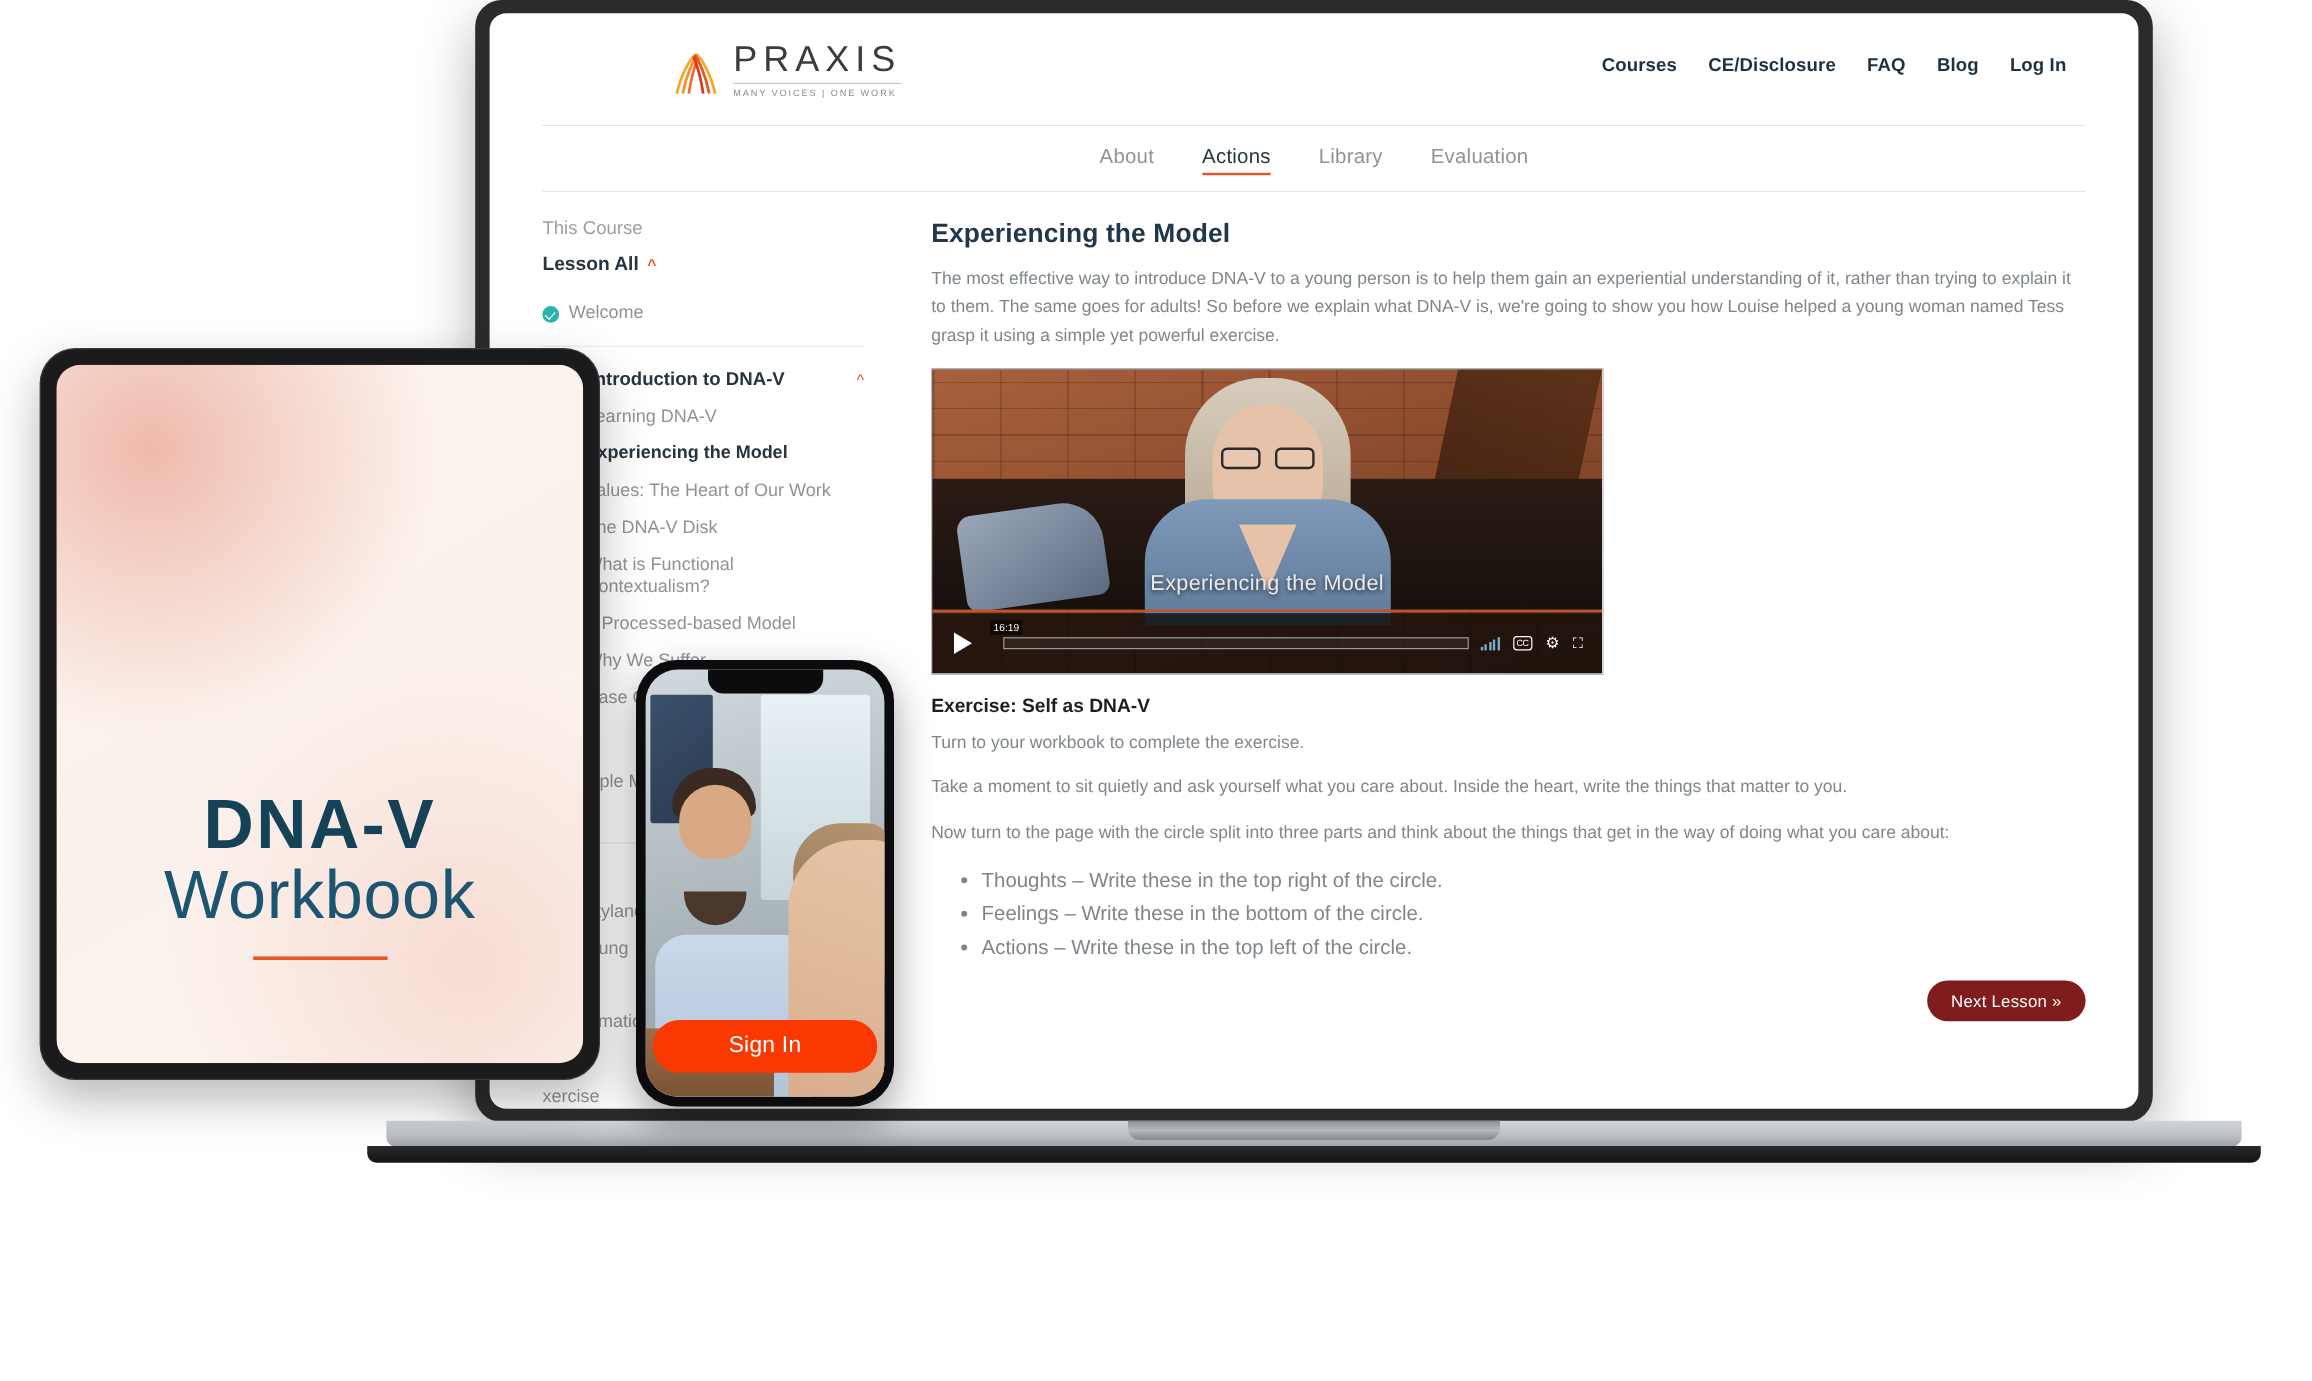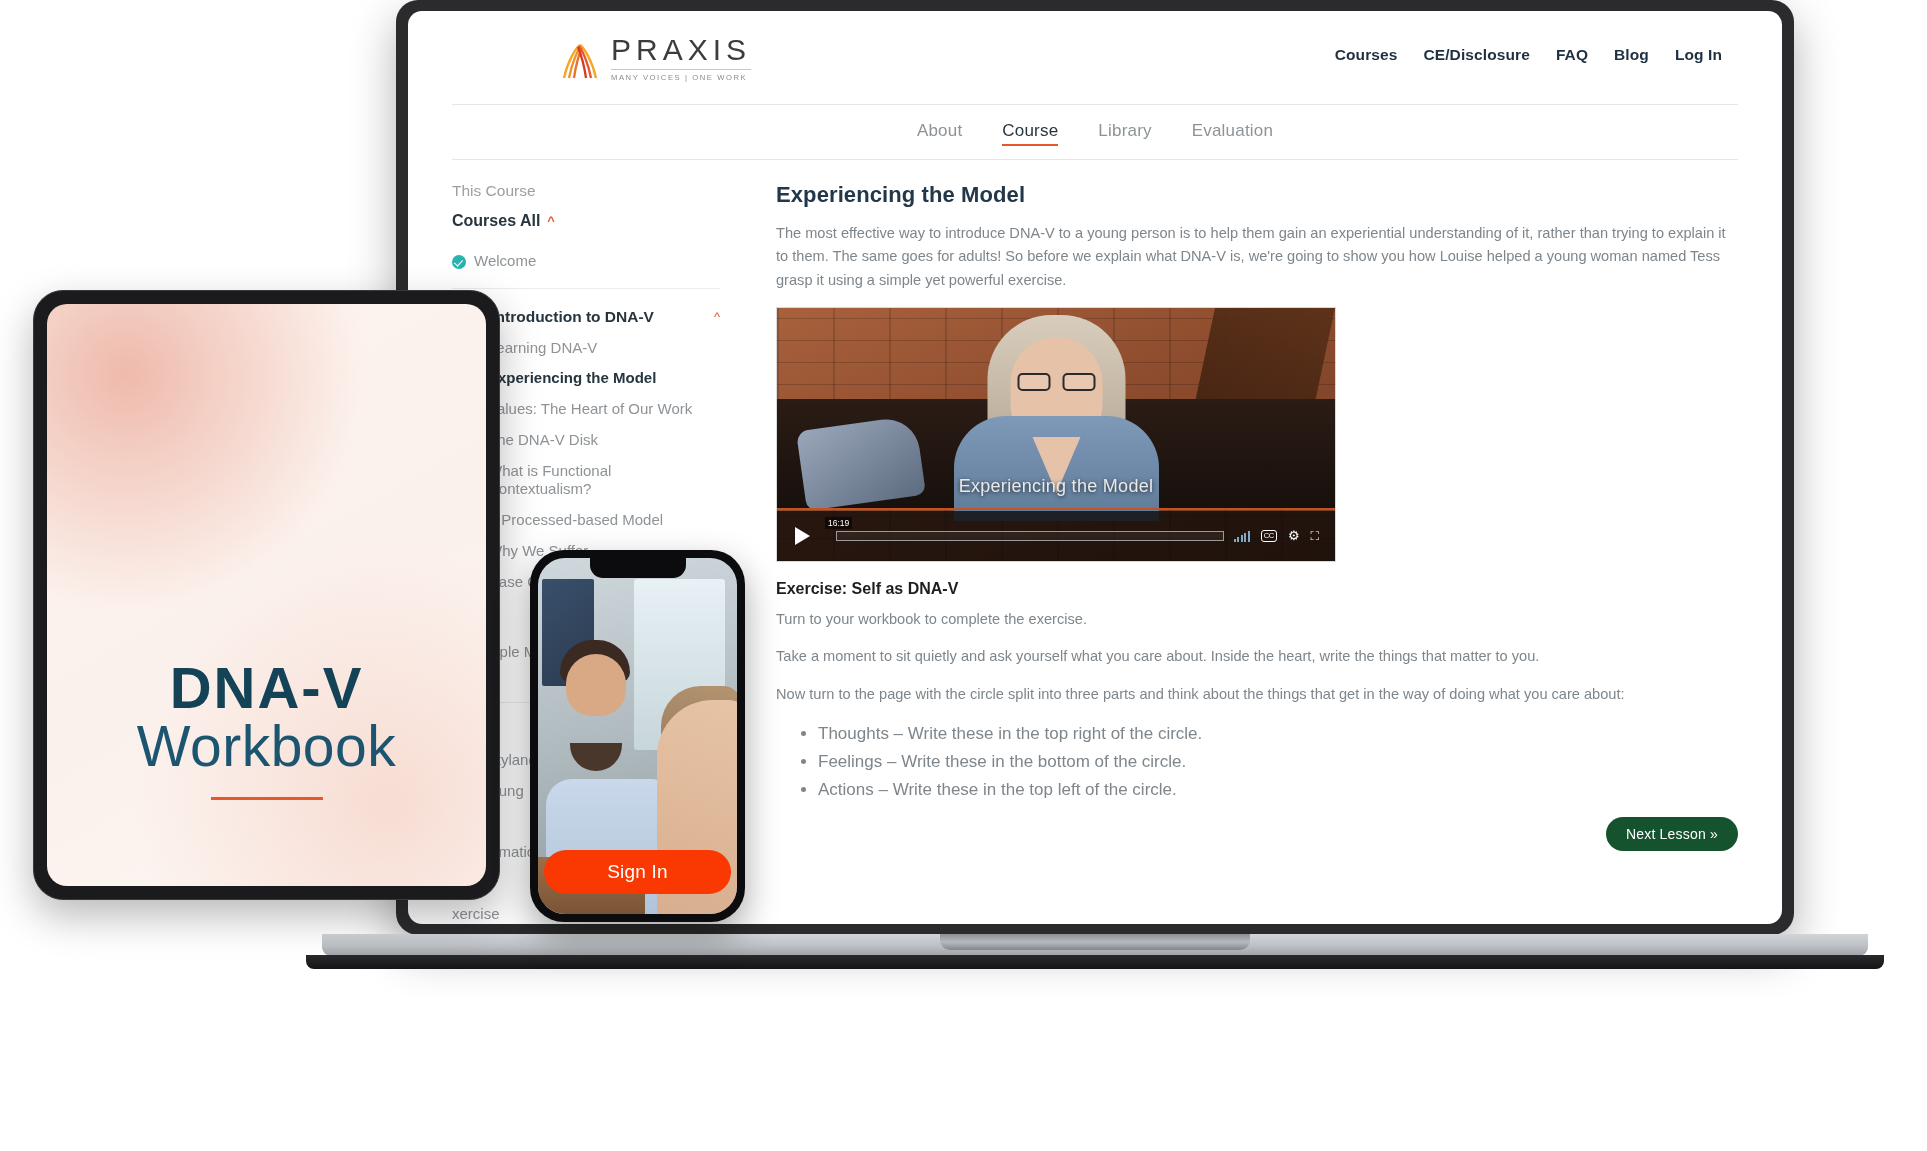--- a/index.html
+++ b/index.html
@@ -197,21 +197,21 @@
   .v-track{ flex:1; height:10px; border:1px solid #9a9a9a; background:rgba(255,255,255,.06); margin-left:16px;}
   .v-icons{ display:flex; align-items:center; gap:11px; color:#fff; flex:none; padding-right:4px;}
   .v-vol{ display:flex; align-items:flex-end; gap:1.5px; height:12px;}
   .v-vol i{ width:2px; background:#7fa9c9; display:block;}
   .v-cc{ border:1.6px solid #fff; border-radius:3px; font-size:7.5px; padding:0 2px; line-height:10px; letter-spacing:-.3px;}
   .v-gear{ font-size:13px; line-height:1;}
   .v-fs{ font-size:12px; line-height:1;}
 
   .next-wrap{ display:flex; justify-content:flex-end; padding:8px 0 28px 0; }
   .next-btn{
-    background:#14532d; color:#fff; font-size:14px; border:none;
+    background:#7f1d1d; color:#fff; font-size:14px; border:none;
     border-radius:18px; padding:9px 20px; letter-spacing:.2px; cursor:pointer;
   }
 
   
   #tablet{ position:absolute; left:33px; top:290px; width:467px; height:610px; }
   #tablet-body{
     position:absolute; inset:0; background:#1b1b1d; border-radius:30px;
     box-shadow:0 16px 40px rgba(0,0,0,.28);
     border:1px solid #3a3a3c;
   }
@@ -303,32 +303,32 @@
             <a href="#">FAQ</a>
             <a href="#">Blog</a>
             <a href="#">Log In</a>
           </div>
         </div>
 
         <div class="hdr-div"></div>
 
         <div class="subnav">
           <div class="s-item">About</div>
-          <div class="s-item active">Course</div>
+          <div class="s-item active">Actions</div>
           <div class="s-item">Library</div>
           <div class="s-item">Evaluation</div>
         </div>
         <div class="subnav-div"></div>
 
         <div class="cols">
 
           <div class="sidebar">
             <div class="sb-label">This Course</div>
             <div class="sb-expand">
-              <span>Courses All</span>
+              <span>Lesson All</span>
               <span class="chev-up">^</span>
             </div>
 
             <div class="sb-row">
               <span class="tick"></span>
               <span class="lbl">Welcome</span>
             </div>
 
             <div class="sb-div"></div>
 

